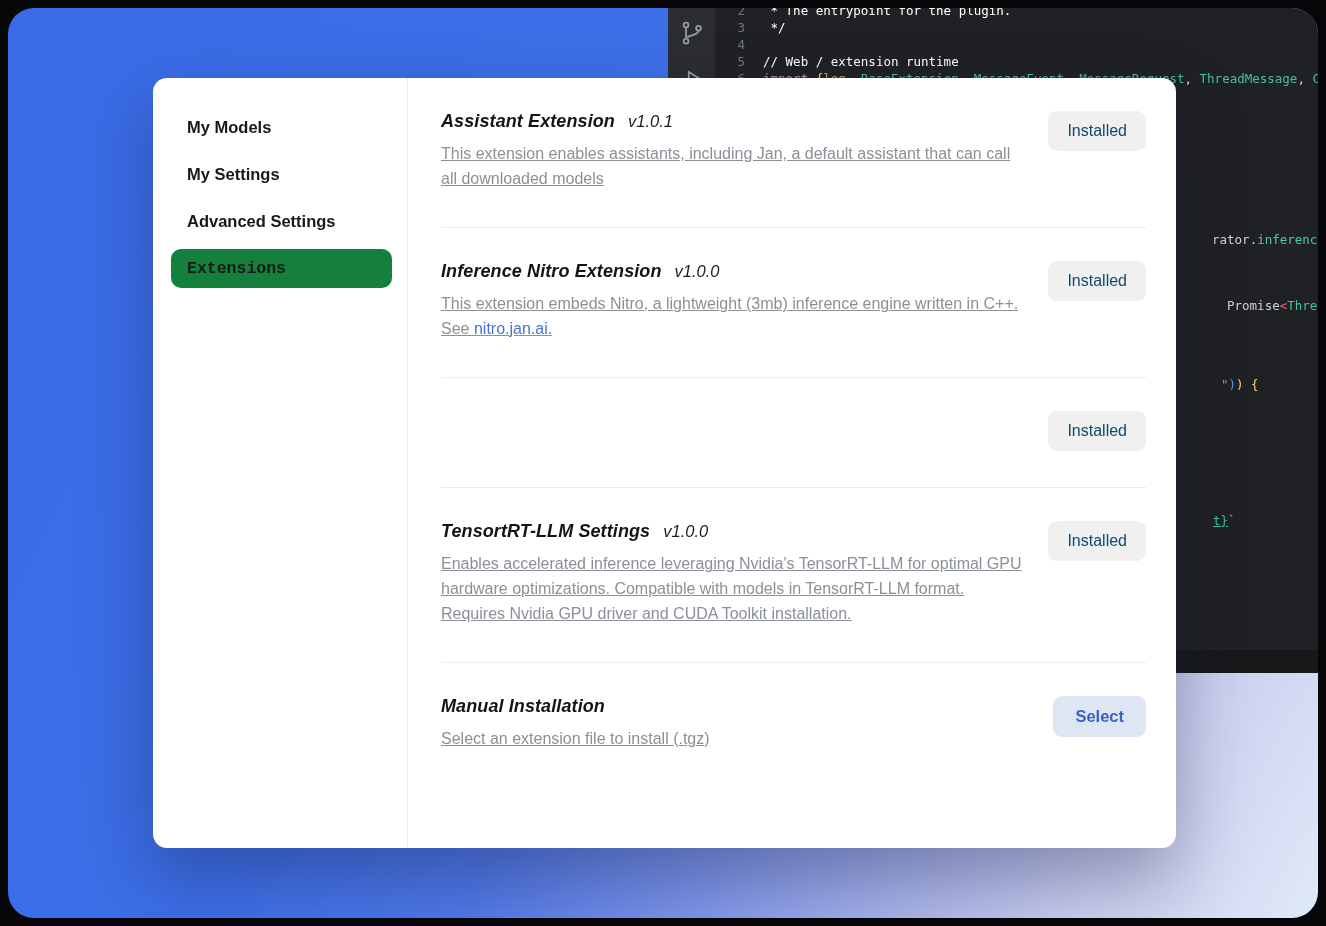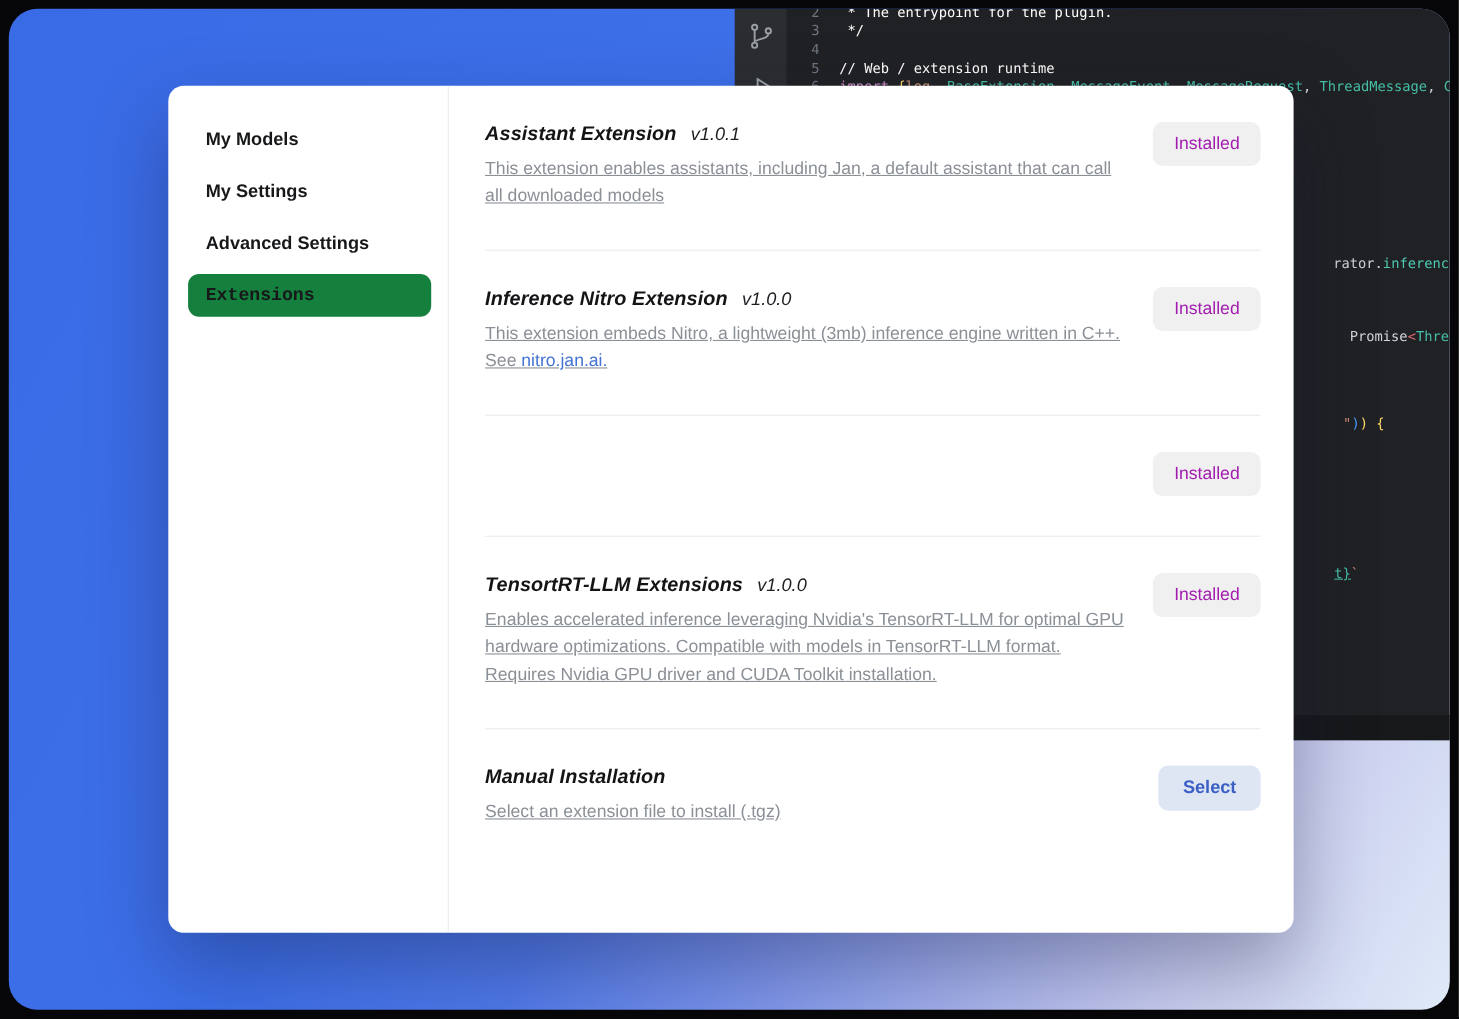--- a/index.html
+++ b/index.html
@@ -40,21 +40,21 @@
   .ext-item:last-child{border-bottom:none;}
   .ext-main{min-width:0;}
   .ext-title-row{display:flex;align-items:baseline;gap:13px;font-style:italic;}
   .ext-name{font-size:18px;font-weight:bold;color:#141417;letter-spacing:.1px;}
   .ext-version{font-size:16.5px;color:#1c1e22;}
   .ext-desc{margin-top:9px;font-size:16px;line-height:25px;color:#8b9097;max-width:585px;text-decoration:underline;}
   .ext-item:nth-child(3) .ext-desc{max-width:555px;}
   .ext-link{color:#4474d4;cursor:pointer;}
   .ext-action{margin-left:auto;flex:none;}
   .btn{border:none;border-radius:9px;font-family:"Liberation Sans",sans-serif;cursor:pointer;}
-  .btn-installed{background:#f0f0f0;color:#a21caf;font-size:16px;padding:11px 19px;}
+  .btn-installed{background:#f0f0f0;color:#0c4a6e;font-size:16px;padding:11px 19px;}
   .btn-select{background:#dee6f3;color:#3b5fc5;font-size:16.5px;font-weight:bold;padding:11px 22px;}
 </style>
 </head>
 <body>
 
 <div class="scene">
 
   <div class="editor">
     <div class="activity-bar">
       <svg viewBox="0 0 24 24">
@@ -125,21 +125,21 @@
 
       <div class="ext-item">
         <div class="ext-action">
           <button class="btn btn-installed">Installed</button>
         </div>
       </div>
 
       <div class="ext-item">
         <div class="ext-main">
           <div class="ext-title-row">
-            <span class="ext-name">TensortRT-LLM Extensions</span>
+            <span class="ext-name">TensortRT-LLM Settings</span>
             <span class="ext-version">v1.0.0</span>
           </div>
           <div class="ext-desc">Enables accelerated inference leveraging Nvidia's TensorRT-LLM for optimal GPU hardware optimizations. Compatible with models in TensorRT-LLM format. Requires Nvidia GPU driver and CUDA Toolkit installation.</div>
         </div>
         <div class="ext-action">
           <button class="btn btn-installed">Installed</button>
         </div>
       </div>
 
       <div class="ext-item">

